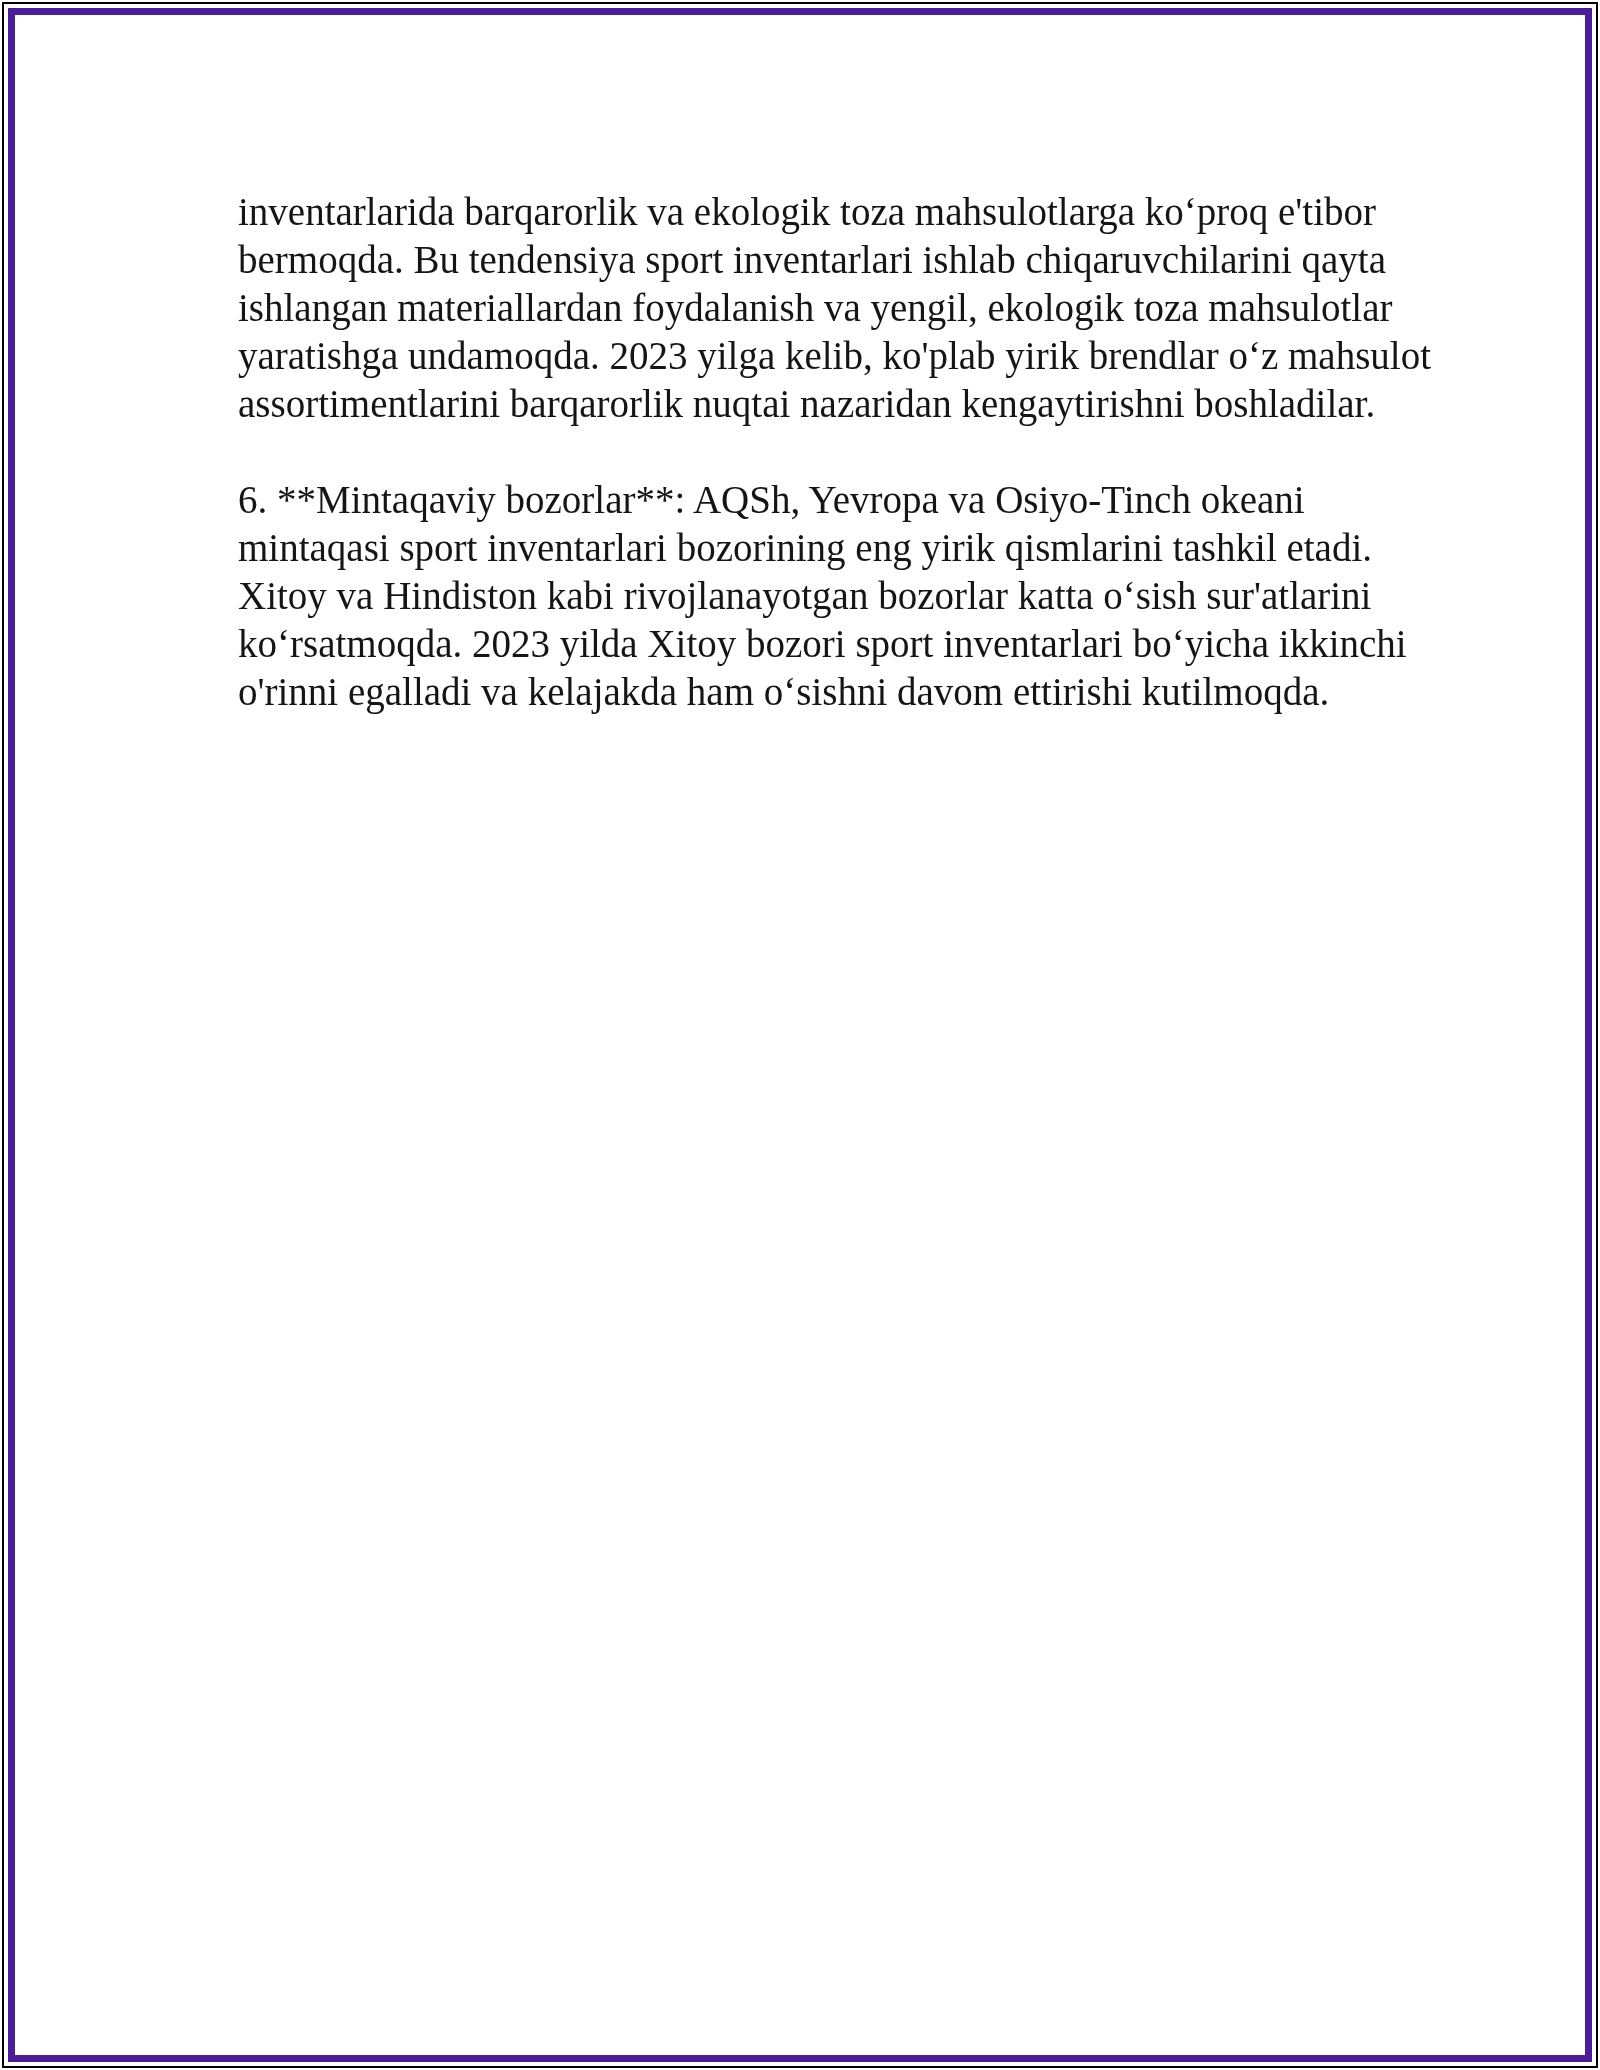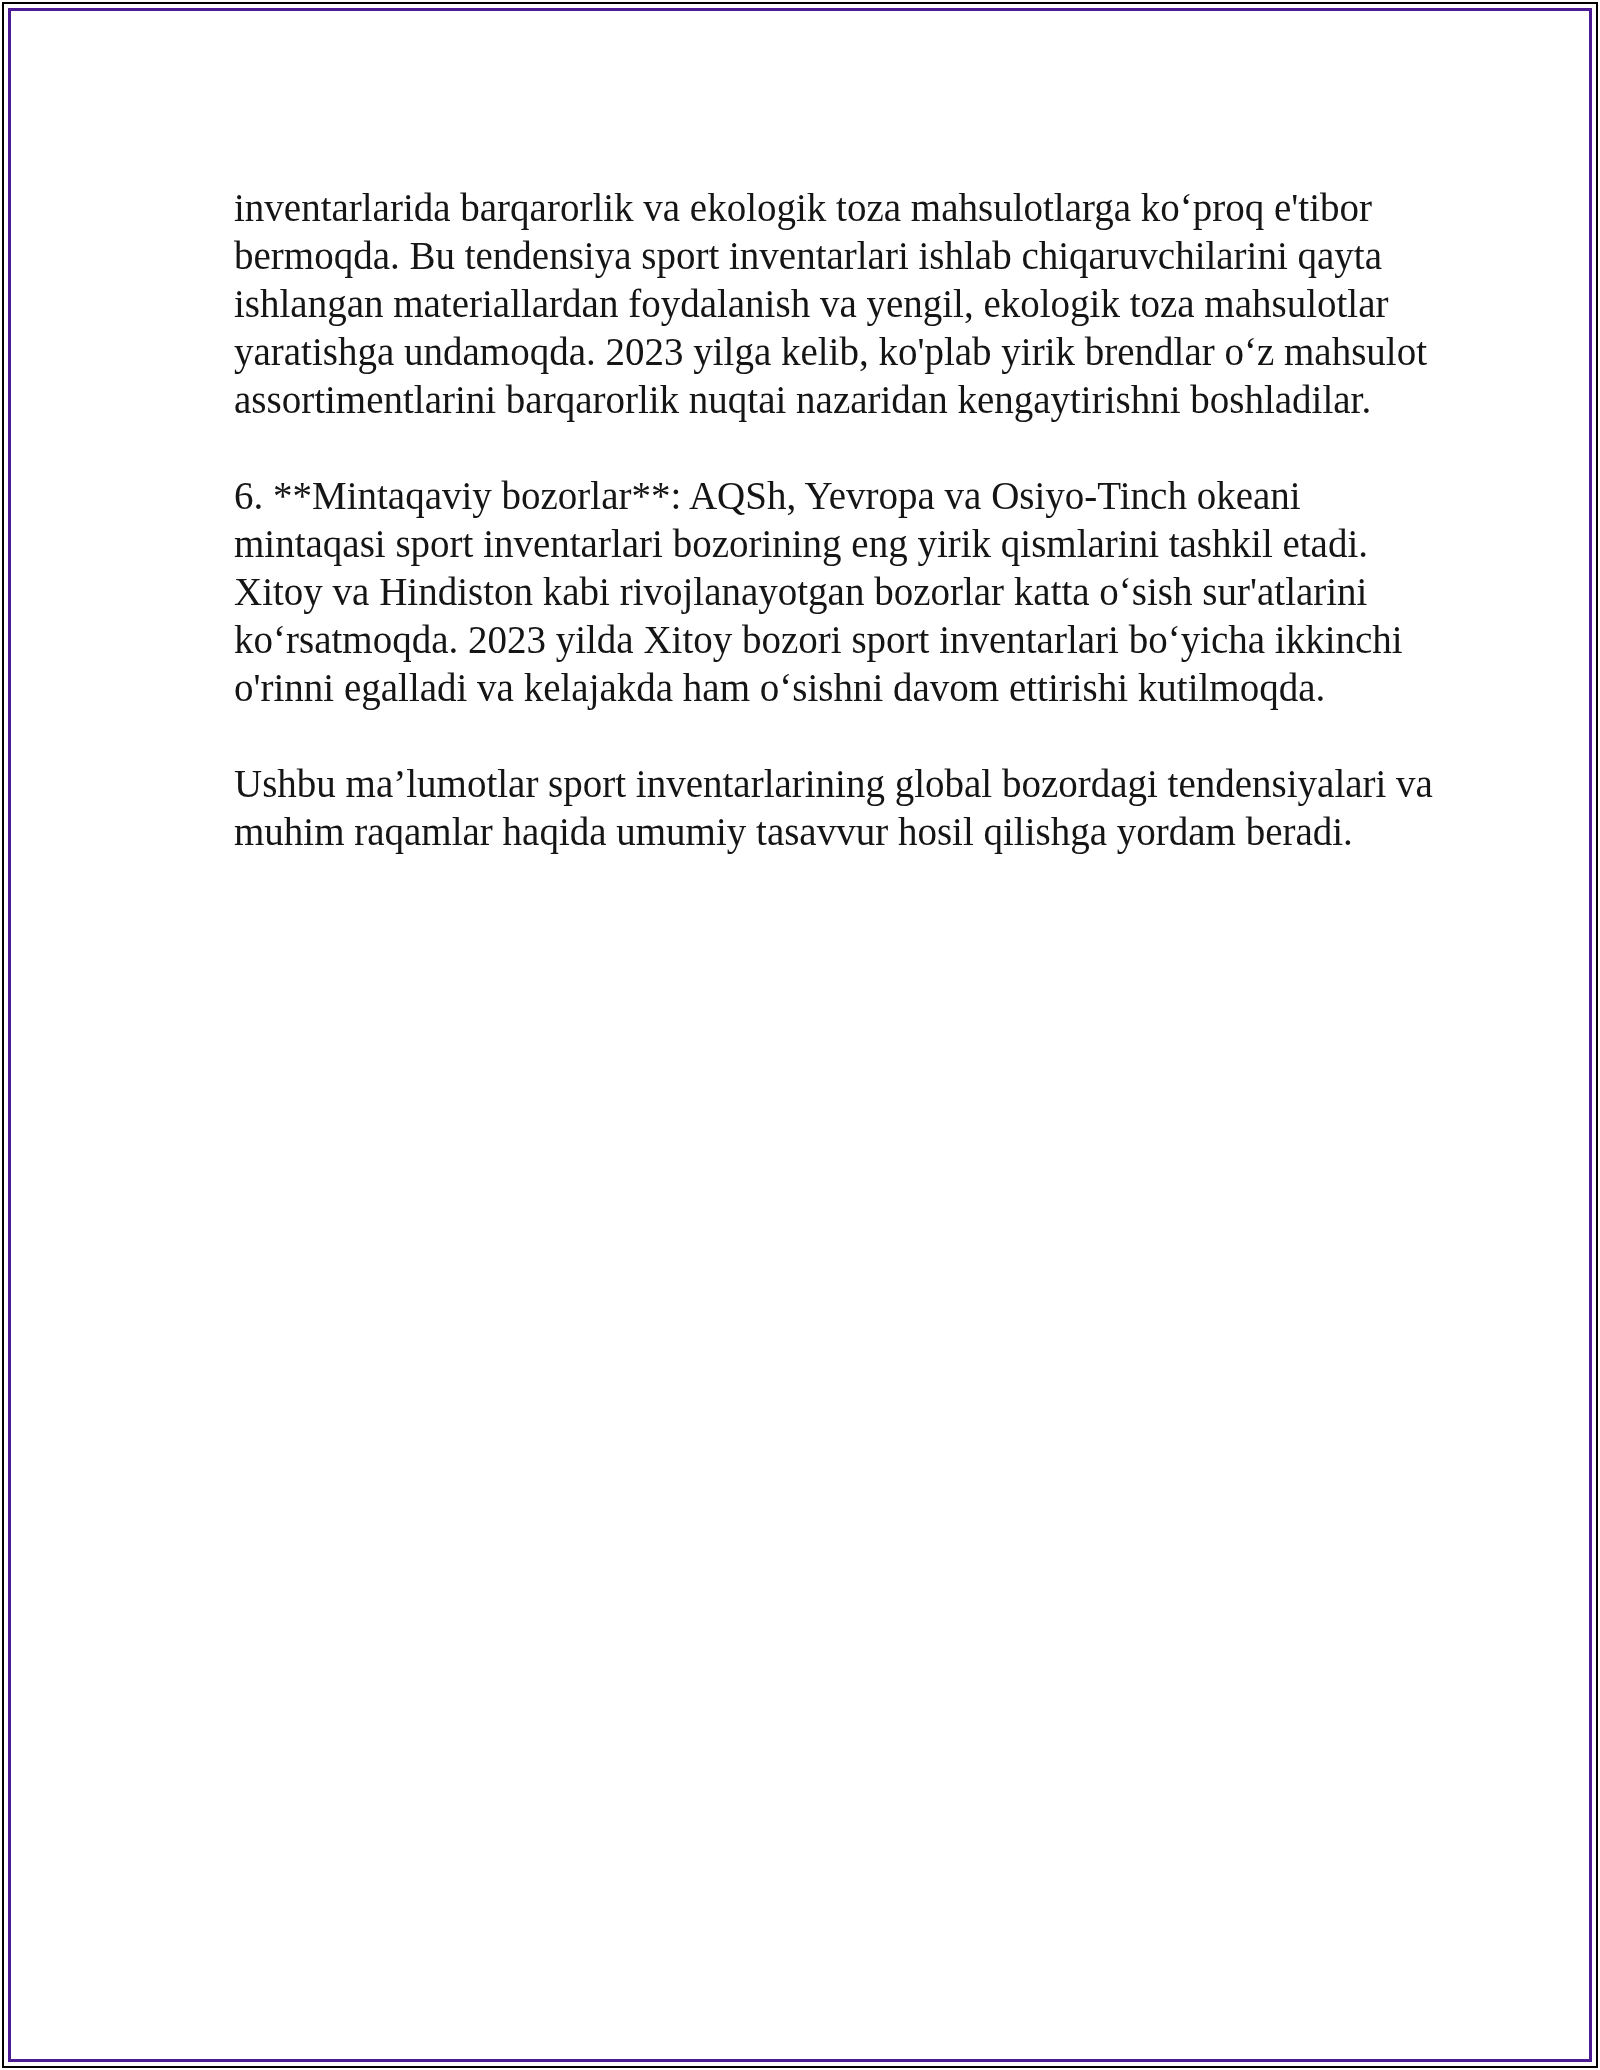--- a/index.html
+++ b/index.html
@@ -14,21 +14,21 @@
     font-family: "Liberation Serif", "DejaVu Serif", serif;
   }
   .outer-frame {
     position: absolute;
     top: 2px; left: 2px; right: 2px; bottom: 2px;
     border: 2px solid #000000;
   }
   .inner-frame {
     position: absolute;
     top: 4px; left: 4px; right: 4px; bottom: 4px;
-    border: 3px solid #4c1d95;
+    border: 7px solid #4c1d95;
   }
   .page-content {
     position: absolute;
     top: 0; left: 0;
     width: 1340px;
     padding: 173px 0 0 223px;
     color: #151515;
   }
   .para {
     margin: 0 0 48px 0;
@@ -48,17 +48,15 @@
       <p class="para">inventarlarida barqarorlik va ekologik toza mahsulotlarga koʻproq e'tibor
 bermoqda. Bu tendensiya sport inventarlari ishlab chiqaruvchilarini qayta
 ishlangan materiallardan foydalanish va yengil, ekologik toza mahsulotlar
 yaratishga undamoqda. 2023 yilga kelib, ko'plab yirik brendlar oʻz mahsulot
 assortimentlarini barqarorlik nuqtai nazaridan kengaytirishni boshladilar.</p>
       <p class="para">6. **Mintaqaviy bozorlar**: AQSh, Yevropa va Osiyo-Tinch okeani
 mintaqasi sport inventarlari bozorining eng yirik qismlarini tashkil etadi.
 Xitoy va Hindiston kabi rivojlanayotgan bozorlar katta oʻsish sur'atlarini
 koʻrsatmoqda. 2023 yilda Xitoy bozori sport inventarlari boʻyicha ikkinchi
 o'rinni egalladi va kelajakda ham oʻsishni davom ettirishi kutilmoqda.</p>
-      <p class="para">Ushbu ma’lumotlar sport inventarlarining global bozordagi tendensiyalari va
-muhim raqamlar haqida umumiy tasavvur hosil qilishga yordam beradi.</p>
     </div>
   </div>
 </div>
 
 </body></html>

